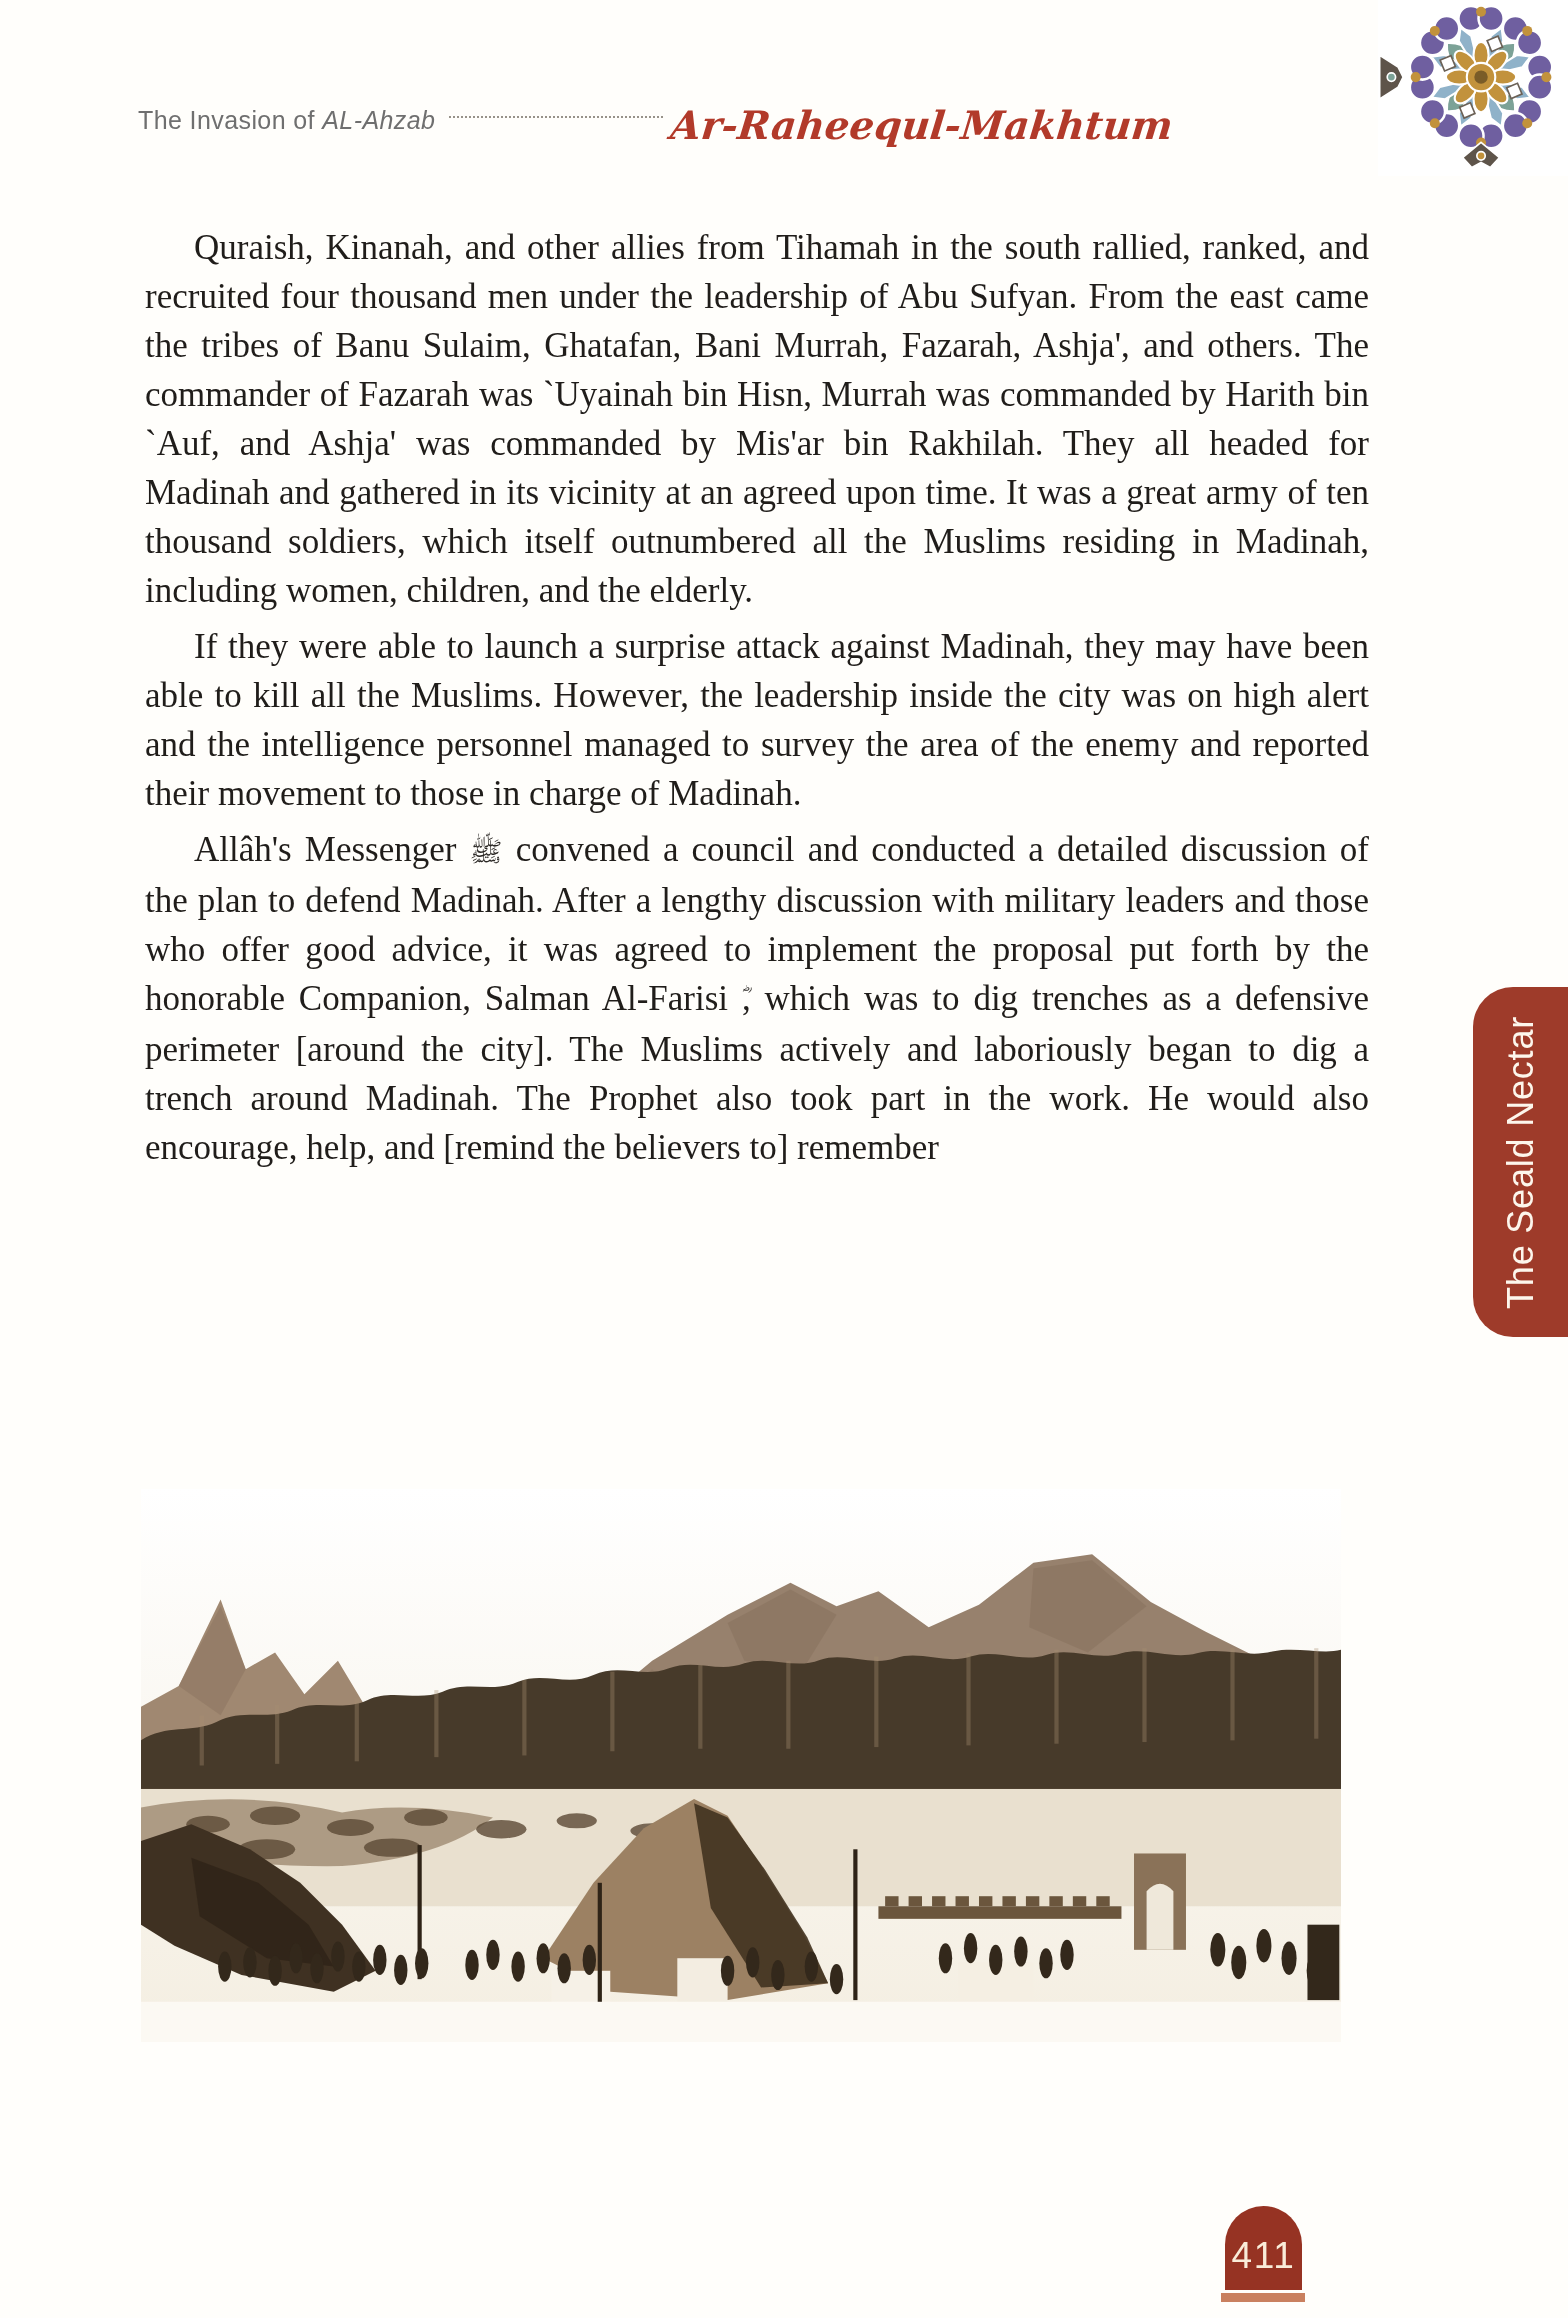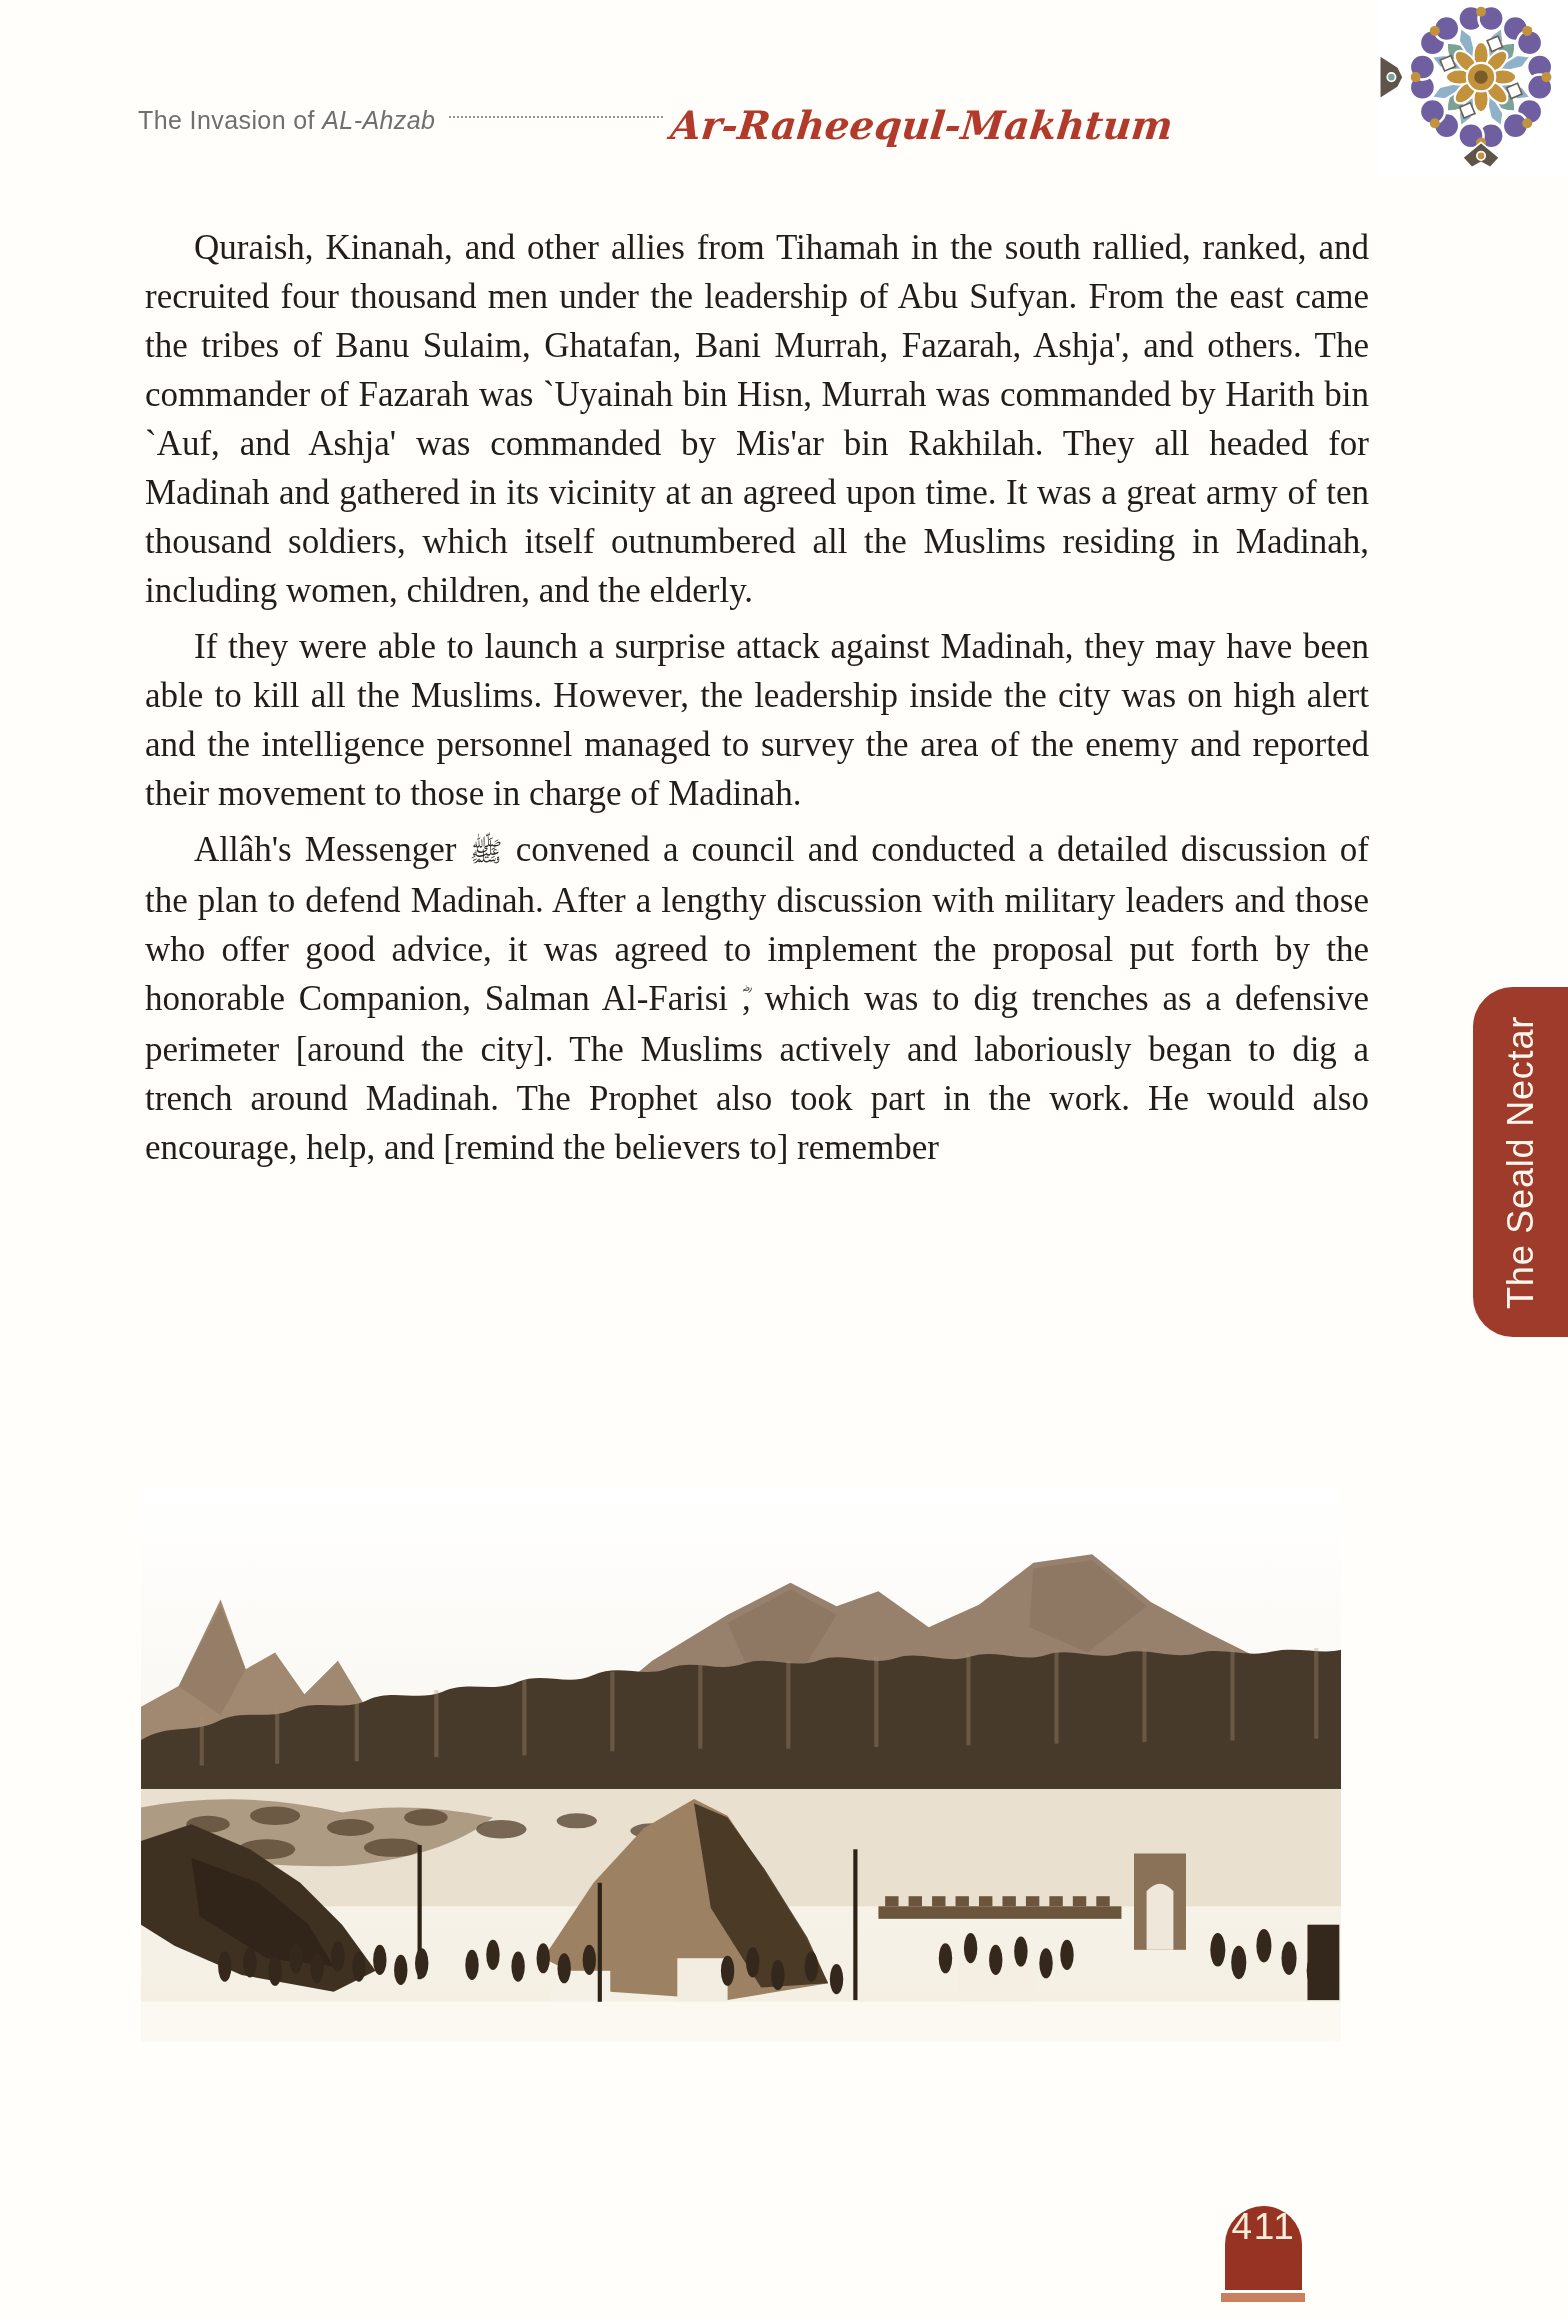--- a/index.html
+++ b/index.html
@@ -72,21 +72,21 @@
   .caption-bar .cap{
     font-family:"Liberation Sans", sans-serif;
     font-size:22.6px;font-weight:600;color:#413c33;
   }
   .photo{display:block;width:1200px;height:553px;}
 
   
   .page-badge{
     position:absolute;left:1225px;top:2206px;width:77px;height:84px;
     background:#963323;border-radius:39px 39px 0 0;
-    display:flex;justify-content:center;
+    display:flex;align-items:flex-end;justify-content:center;
   }
   .page-badge span{
     font-family:"Liberation Sans", sans-serif;
     font-size:37px;color:#f9ecd9;padding-bottom:13.4px;letter-spacing:1.7px;
   }
   .page-badge-underline{
     position:absolute;left:1221px;top:2293px;width:84px;height:9.2px;
     background:#c9805f;
   }
 </style>

